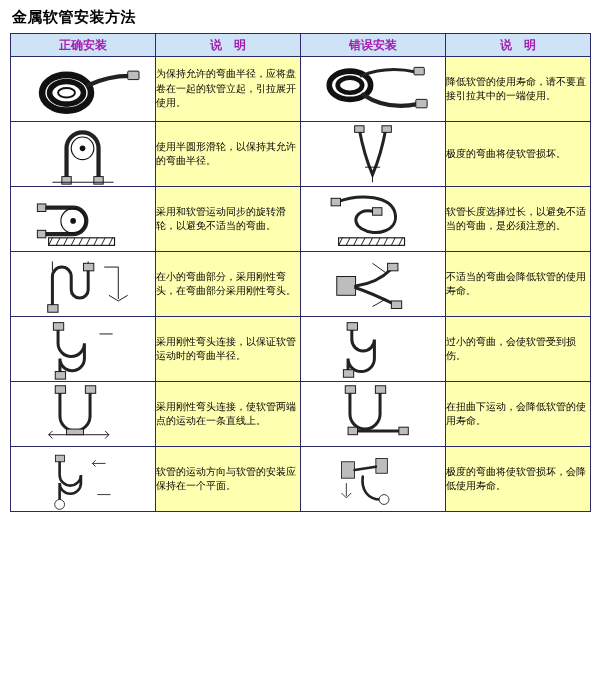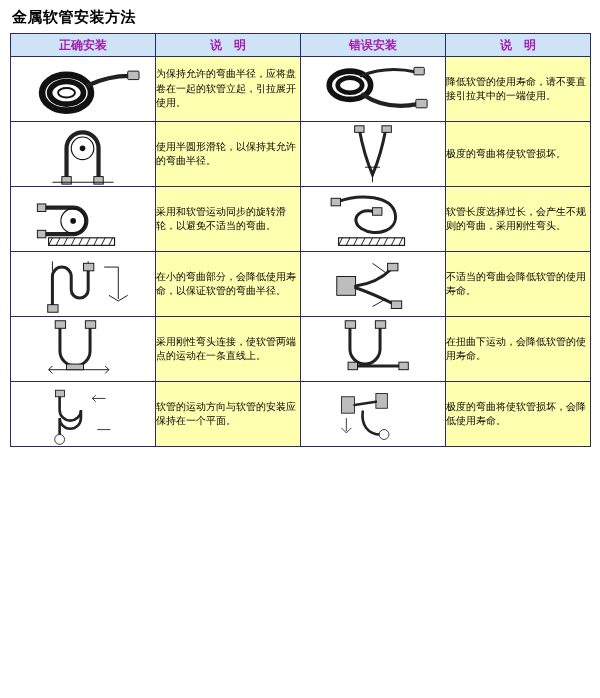--- a/index.html
+++ b/index.html
@@ -167,48 +167,67 @@
         <td class="txt-cell">采用和软管运动同步的旋转滑轮，以避免不适当的弯曲。</td>
         <td class="img-cell">
           <svg class="svg-wrap" viewBox="0 0 145 68" width="145" height="68">
             <path class="hose2" d="M34 16 C 60 6, 92 10, 96 28 C 100 46, 76 54, 60 44 C 48 36, 56 22, 74 26"></path>
             <rect x="28" y="12" width="10" height="8" class="gry"></rect>
             <rect x="72" y="22" width="10" height="8" class="gry"></rect>
             <rect x="36" y="54" width="70" height="8" fill="none" stroke="#111" stroke-width="1.2"></rect>
             <path class="hatch" d="M40 54 L 36 62 M48 54 L 44 62 M56 54 L 52 62 M64 54 L 60 62 M72 54 L 68 62 M80 54 L 76 62 M88 54 L 84 62 M96 54 L 92 62 M104 54 L 100 62"></path>
           </svg>
         </td>
-        <td class="txt-cell">软管长度选择过长，会产生不规则的弯曲，采用刚性弯头。</td>
+        <td class="txt-cell">软管长度选择过长，以避免不适当的弯曲，是必须注意的。</td>
       </tr>
 
       <tr>
         <td class="img-cell">
           <svg class="svg-wrap" viewBox="0 0 145 68" width="145" height="68">
             <path class="hose2" d="M40 58 L 40 26 A 10 10 0 0 1 60 26 L 60 40 A 9 9 0 0 0 78 40 L 78 20"></path>
             <path class="ln-thin" d="M40 10 L 40 20 M78 10 L 78 18"></path>
             <rect x="35" y="56" width="11" height="8" class="gry"></rect>
             <rect x="73" y="12" width="11" height="8" class="gry"></rect>
             <path class="ln-thin" d="M95 16 L 110 16 L 110 50"></path>
             <path class="ln-thin" d="M100 46 L 110 52 L 120 46"></path>
           </svg>
         </td>
-        <td class="txt-cell">在小的弯曲部分，会降低使用寿命，以保证软管的弯曲半径。</td>
+        <td class="txt-cell">在小的弯曲部分，采用刚性弯头，在弯曲部分采用刚性弯头。</td>
         <td class="img-cell">
           <svg class="svg-wrap" viewBox="0 0 145 68" width="145" height="68">
             <rect x="34" y="26" width="20" height="20" class="gry"></rect>
             <path class="hose2" d="M54 36 C 70 34, 82 28, 92 18"></path>
             <path class="hose2" d="M54 38 C 72 44, 84 50, 96 56"></path>
             <rect x="88" y="12" width="11" height="8" class="gry"></rect>
             <rect x="92" y="52" width="11" height="8" class="gry"></rect>
             <path class="ln-thin" d="M72 12 L 86 22 M72 58 L 86 50"></path>
           </svg>
         </td>
         <td class="txt-cell">不适当的弯曲会降低软管的使用寿命。</td>
       </tr>
 
+      <tr>
+        <td class="img-cell">
+          <svg class="svg-wrap" viewBox="0 0 145 68" width="145" height="68">
+            <path class="hose2" d="M46 10 L 46 28 A 14 14 0 0 0 74 28 L 74 44 A 13 13 0 0 1 48 44 L 48 60"></path>
+            <rect x="41" y="6" width="11" height="8" class="gry"></rect>
+            <rect x="43" y="58" width="11" height="8" class="gry"></rect>
+            <path class="ln-thin" d="M90 18 L 104 18"></path>
+          </svg>
+        </td>
+        <td class="txt-cell">采用刚性弯头连接，以保证软管运动时的弯曲半径。</td>
+        <td class="img-cell">
+          <svg class="svg-wrap" viewBox="0 0 145 68" width="145" height="68">
+            <path class="hose2" d="M50 10 L 50 24 A 12 12 0 0 0 74 24 L 74 44 A 14 14 0 0 1 46 44 L 46 58"></path>
+            <rect x="45" y="6" width="11" height="8" class="gry"></rect>
+            <rect x="41" y="56" width="11" height="8" class="gry"></rect>
+          </svg>
+        </td>
+        <td class="txt-cell">过小的弯曲，会使软管受到损伤。</td>
+      </tr>
 
       <tr>
         <td class="img-cell">
           <svg class="svg-wrap" viewBox="0 0 145 68" width="145" height="68">
             <path class="hose2" d="M48 8 L 48 36 A 16 16 0 0 0 80 36 L 80 8"></path>
             <rect x="43" y="4" width="11" height="8" class="gry"></rect>
             <rect x="75" y="4" width="11" height="8" class="gry"></rect>
             <path class="ln-thin" d="M36 56 L 100 56"></path>
             <path class="ln-thin" d="M40 52 L 36 56 L 40 60 M96 52 L 100 56 L 96 60"></path>
             <rect x="55" y="50" width="18" height="6" class="gry"></rect>

